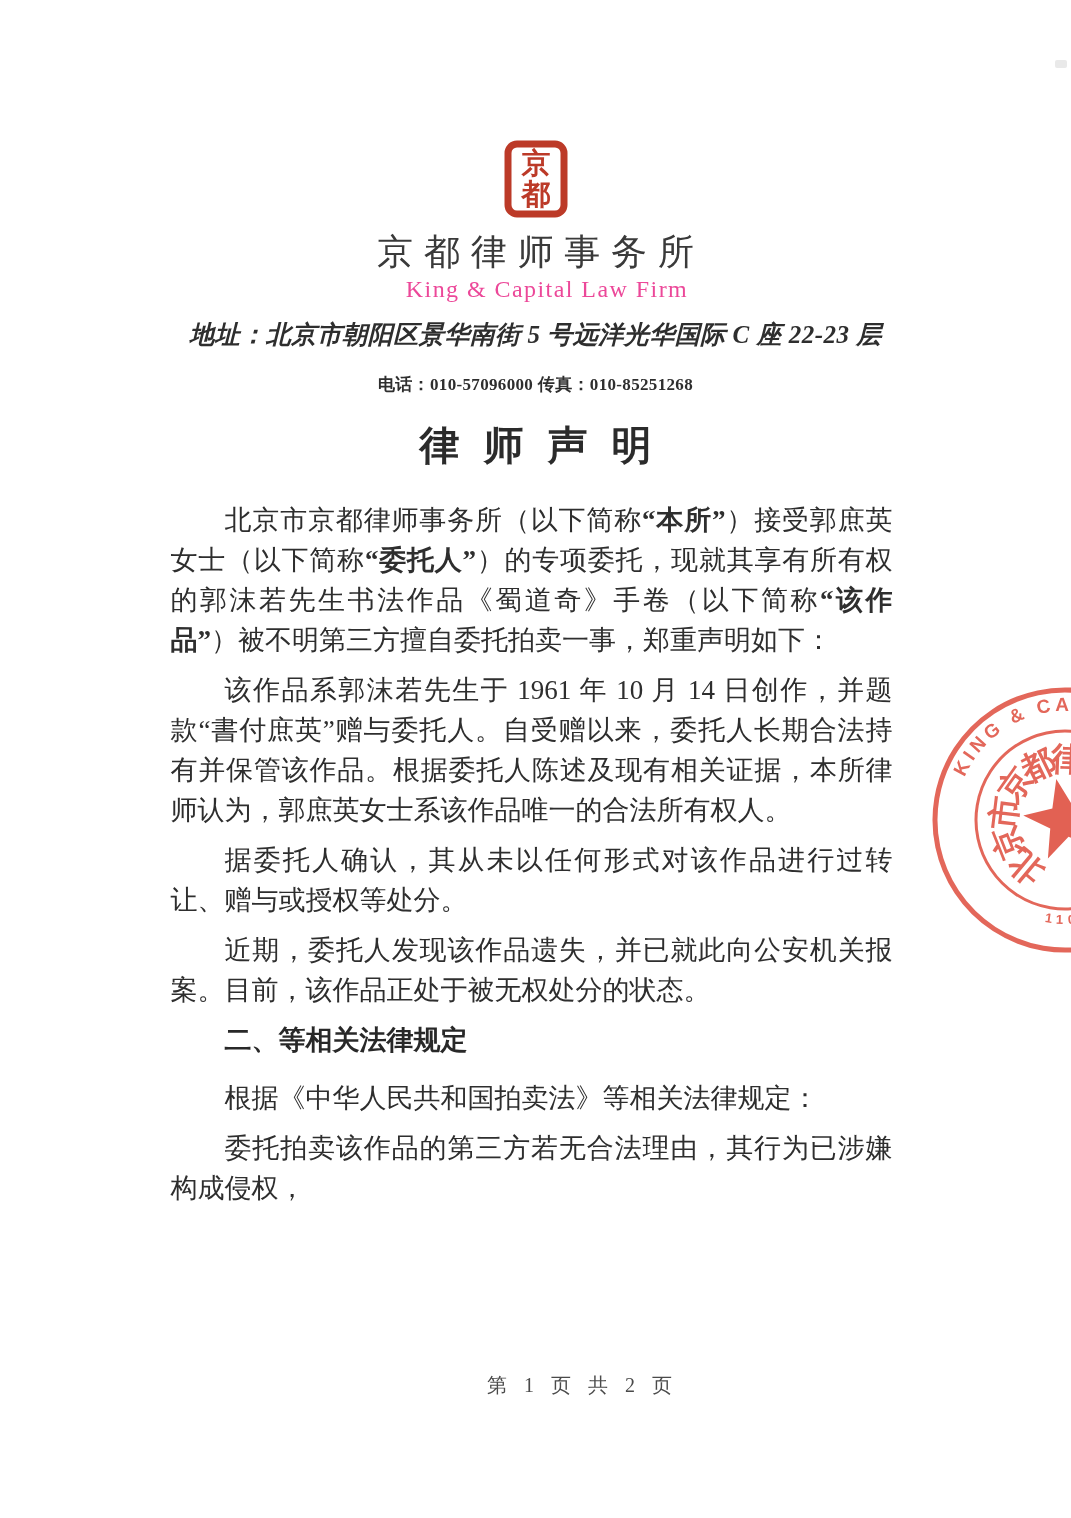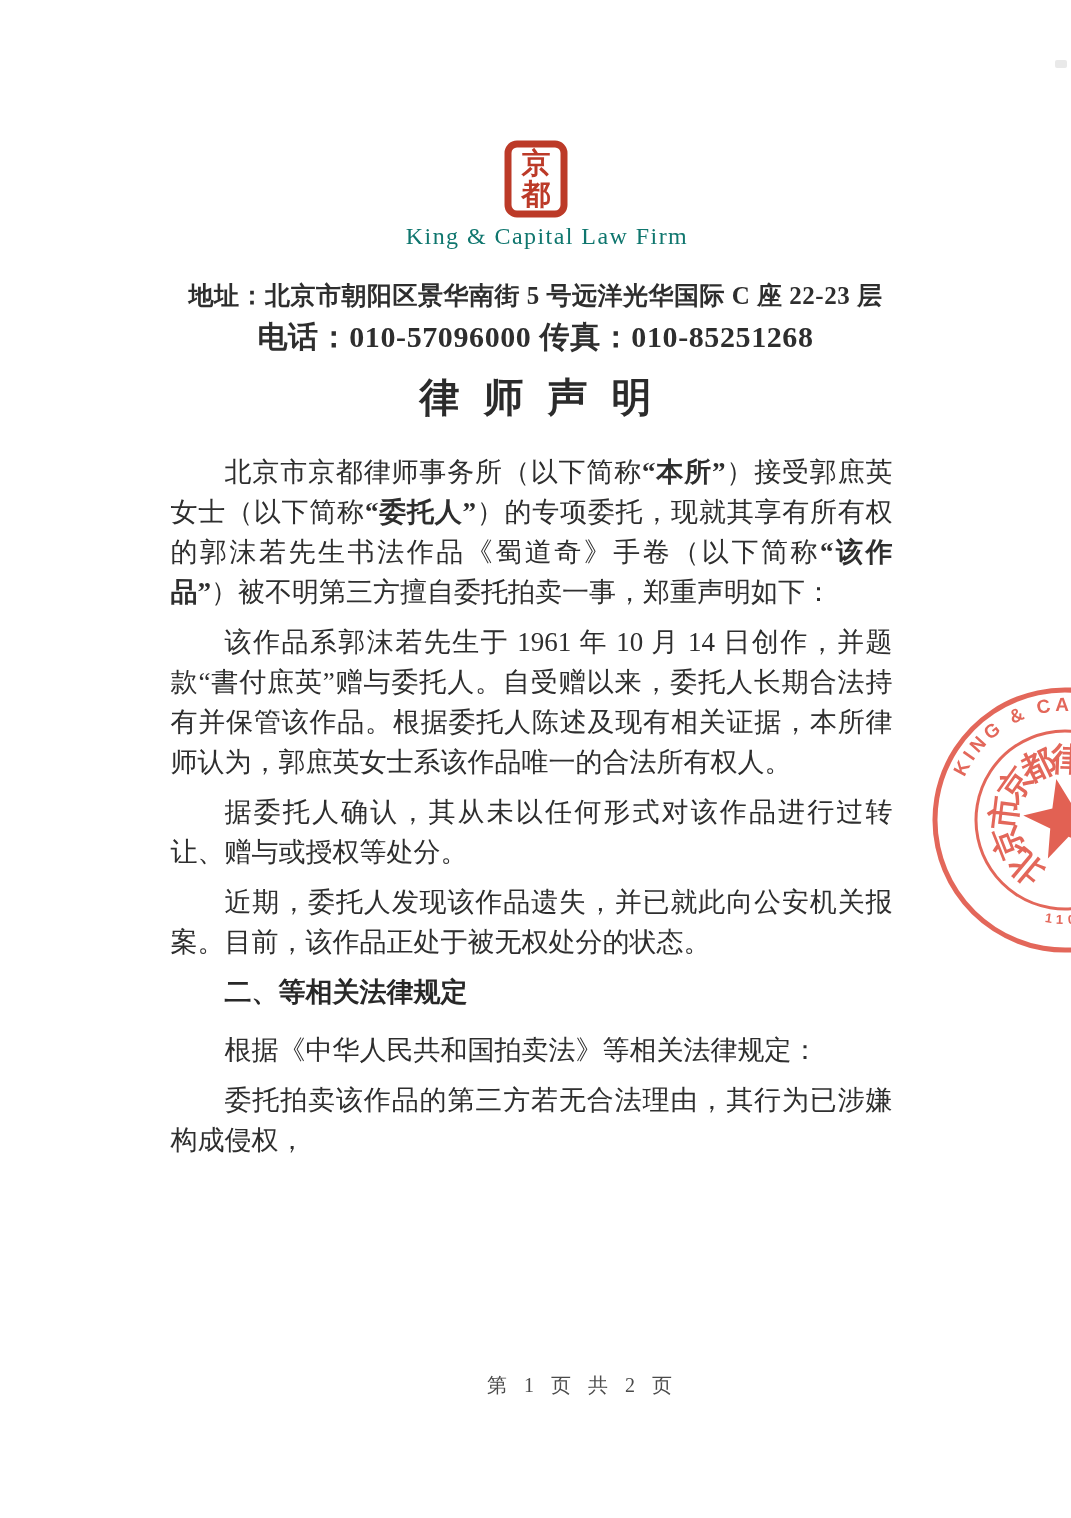--- a/index.html
+++ b/index.html
@@ -21,28 +21,28 @@
   
   .letterhead { text-align: center; padding-top: 140px; }
   .logo-seal { display: inline-block; }
   .firm-cn {
     font-size: 36px; line-height: 45px; margin-top: 8px;
     letter-spacing: 0.30em; text-indent: 0.30em;
     color: #3a3a3a; font-weight: 500;
   }
   .firm-en {
     font-size: 24px; line-height: 29px;
-    letter-spacing: 0.06em; color: #0f766e; padding-left: 23px;
+    letter-spacing: 0.06em; color: #ec4899; padding-left: 23px;
   }
   .addr-line {
-    font-size: 25px; line-height: 34px; margin-top: 28px;
-    font-weight: 600; color: #2e2e2e; letter-spacing: 0.02em;
+    font-size: 25px; line-height: 34px; margin-top: 14px;
+    font-weight: 600; color: #2e2e2e; letter-spacing: 0.02em; font-style: italic;
   }
   .tel-line {
-    font-size: 30px; line-height: 34px; margin-top: 7px;
+    font-size: 17px; line-height: 34px; margin-top: 16px;
     font-weight: 600; color: #2e2e2e; letter-spacing: 0.02em; text-align: center;
   }
 
   
   .doc-title {
     text-align: center; margin-top: 18px;
     font-size: 40px; line-height: 52px; font-weight: 700;
     letter-spacing: 0.60em; text-indent: 0.60em;
     color: #2b2b2b;
   }
@@ -94,20 +94,21 @@
 <div class="page">
 
   <div class="letterhead">
     <div class="logo-seal">
       <svg width="64" height="78" viewBox="0 0 64 78" aria-hidden="true">
         <rect class="seal-border" x="4" y="4" width="56" height="70" rx="9" stroke-width="7"></rect>
         <text class="seal-char" x="32" y="33" text-anchor="middle">京</text>
         <text class="seal-char" x="32" y="64" text-anchor="middle">都</text>
       </svg>
     </div>
+    <div class="firm-cn">京都律师事务所</div>
     <div class="firm-en">King &amp; Capital Law Firm</div>
     <div class="addr-line">地址：北京市朝阳区景华南街 5 号远洋光华国际 C 座 22-23 层</div>
     <div class="tel-line">电话：010-57096000 传真：010-85251268</div>
   </div>
 
   <div class="doc-title">律师声明</div>
 
   <div class="doc-body">
       <p class="para"><span>北京市京都律师事务所（以下简称</span><span class="bold">“本所”</span><span>）接受郭庶英女士（以下简称</span><span class="bold">“委托人”</span><span>）的专项委托，现就其享有所有权的郭沫若先生书法作品《蜀道奇》手卷（以下简称</span><span class="bold">“该作品”</span><span>）被不明第三方擅自委托拍卖一事，郑重声明如下：</span></p>
       <p class="para"><span>该作品系郭沫若先生于 1961 年 10 月 14 日创作，并题款“書付庶英”赠与委托人。自受赠以来，委托人长期合法持有并保管该作品。根据委托人陈述及现有相关证据，本所律师认为，郭庶英女士系该作品唯一的合法所有权人。</span></p>

